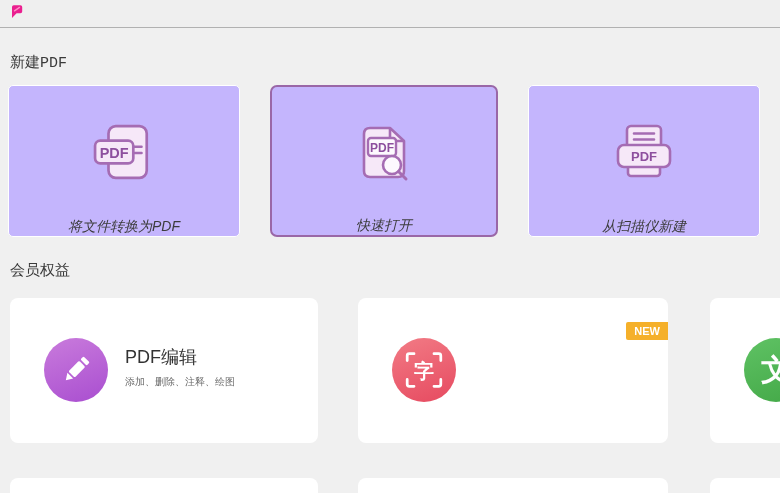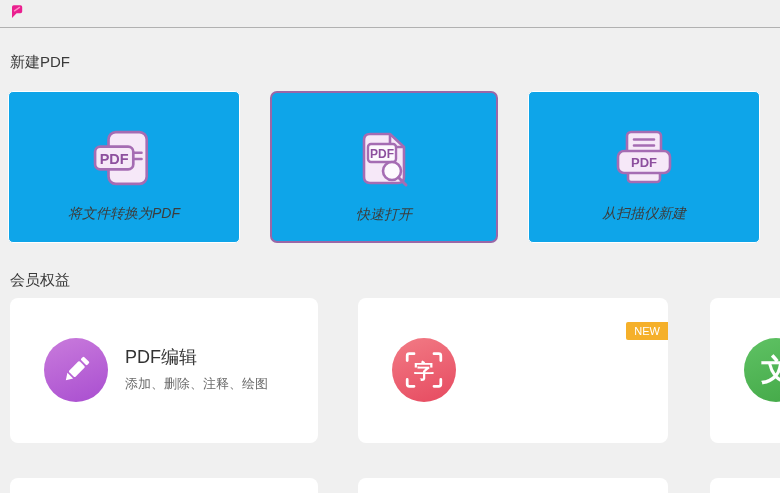--- a/index.html
+++ b/index.html
@@ -5,49 +5,49 @@
   * { margin:0; padding:0; box-sizing:border-box; }
   html,body { width:780px; height:493px; overflow:hidden;
     font-family:"Liberation Sans","DejaVu Sans",sans-serif;
     background:#f0f0f0; color:#333; }
 
   
   .topbar { position:absolute; left:0; top:0; width:780px; height:28px;
     background:#efefef; border-bottom:1px solid #b1b1b1; }
   .brand { position:absolute; left:9px; top:4px; width:16px; height:16px; }
 
-  .section-title { position:absolute; left:10px; font-size:15px; color:#3a3a3a; }
+  .section-title { position:absolute; left:10px; font-size:15px; color:#3a3a3a;font-family:Liberation Mono, monospace; }
   .title-create { top:53px; }
-  .title-benefits { top:271px; }
+  .title-benefits { top:261px; }
 
   
-  .action-card { position:absolute; top:91px; height:152px; background:#0ea5e9;
+  .action-card { position:absolute; top:85px; height:152px; background:#c4b5fd;
     border-radius:5px; border:1px solid #fff; cursor:pointer;
-    display:flex; flex-direction:column; align-items:center; }
+    display:flex; flex-direction:column; align-items:center;justify-content:space-between; }
   .action-card.c1 { left:8px;  width:232px; }
   .action-card.c2 { left:270px; width:228px; border:2px solid #9a67a7; border-radius:7px; }
   .action-card.c3 { left:528px; width:232px; }
   .action-card .ic { margin-top:37px; height:58px; }
   .action-card .lbl { margin-top:18px; font-size:14px; color:#3c3c3c;font-style:italic; }
 
   
   .benefit-card { position:absolute; top:298px; height:145px; width:308px;
     background:#fff; border-radius:8px; cursor:pointer; }
   .benefit-card.b1 { left:10px; }
   .benefit-card.b2 { left:358px; width:310px; }
   .benefit-card.b3 { left:710px; width:310px; }
   .circle { position:absolute; left:34px; top:40px; width:64px; height:64px;
     border-radius:50%; display:flex; align-items:center; justify-content:center; }
   .circle.purple { background:linear-gradient(160deg,#c97bdc 0%,#a94ed0 100%); }
   .circle.pink   { background:linear-gradient(160deg,#f27b85 0%,#e64a60 100%); }
   .circle.green  { background:linear-gradient(160deg,#5fc264 0%,#43a847 100%); }
   .b-title { position:absolute; left:115px; top:47px; font-size:18px; color:#333; }
-  .b-sub   { position:absolute; left:115px; top:77px; font-size:13px; color:#6b6b6b; }
+  .b-sub   { position:absolute; left:115px; top:77px; font-size:10px; color:#6b6b6b; }
   .badge-new { position:absolute; right:0; top:24px; height:18px; line-height:18px;
-    padding:0 8px; background:#f5b02a; color:#fff; font-size:11px; font-weight:normal;
+    padding:0 8px; background:#f5b02a; color:#fff; font-size:11px; font-weight:bold;
     border-radius:2px 0 0 2px; }
   .glyph-cn { color:#fff; font-size:30px; font-weight:bold; }
 
   
   .bottom-card { position:absolute; top:478px; height:20px; background:#fff;
     border-radius:8px 8px 0 0; cursor:pointer; }
   .bottom-card.d1 { left:10px;  width:308px; }
   .bottom-card.d2 { left:358px; width:310px; }
   .bottom-card.d3 { left:710px; width:310px; }
 

